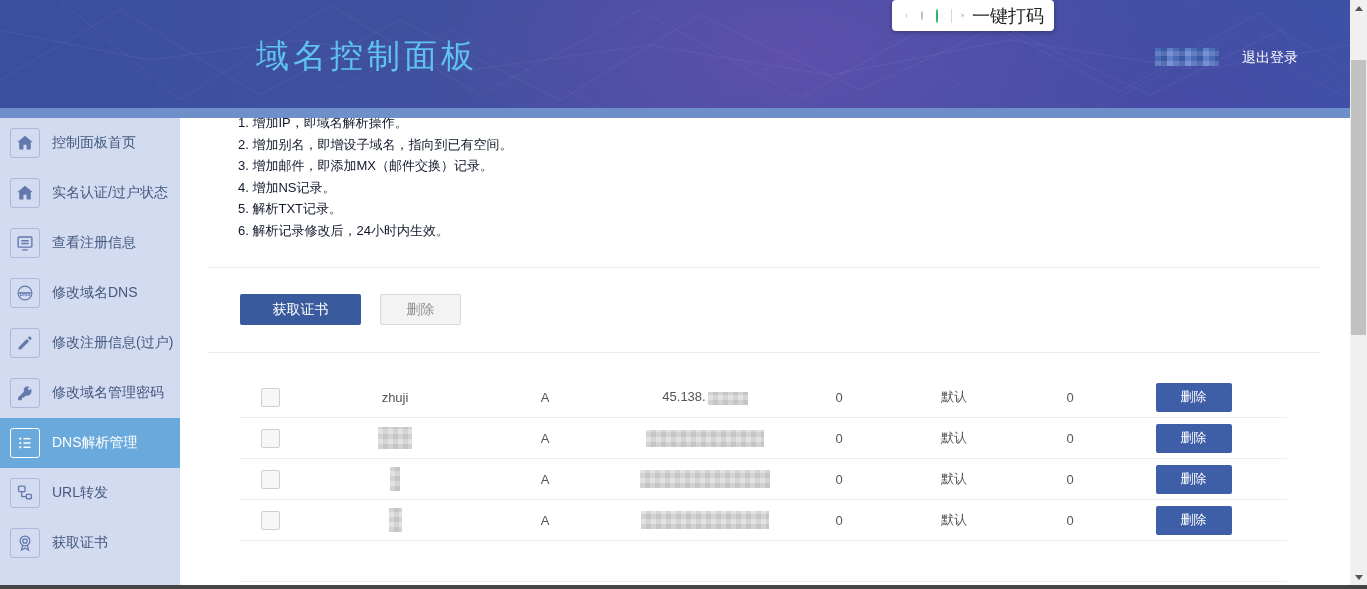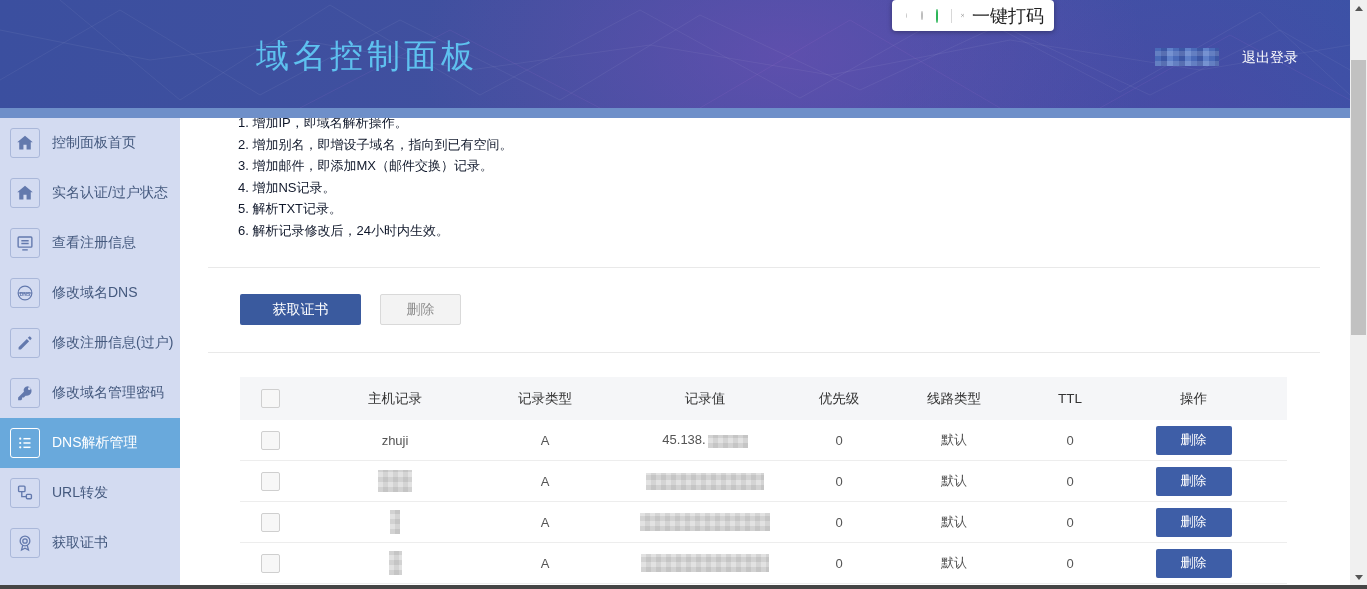--- a/index.html
+++ b/index.html
@@ -231,32 +231,20 @@
         <div class="instr">4. 增加NS记录。</div>
         <div class="instr">5. 解析TXT记录。</div>
         <div class="instr">6. 解析记录修改后，24小时内生效。</div>
       </div>
     <div class="divider d1"></div>
     <button class="btn-add">获取证书</button>
     <button class="btn-del-gray">删除</button>
     <div class="divider d2"></div>
 
     <div class="table">
-      <div class="thead">
-        <div class="cell">
-            <div class="checkbox"></div>
-          </div>
-        <div class="cell">主机记录</div>
-        <div class="cell">记录类型</div>
-        <div class="cell">记录值</div>
-        <div class="cell">优先级</div>
-        <div class="cell">线路类型</div>
-        <div class="cell">TTL</div>
-        <div class="cell">操作</div>
-      </div>
       <div id="tbody">
           <div class="trow">
     <div class="cell">
               <div class="checkbox"></div>
             </div>
     <div class="cell c-host">zhuji</div>
     <div class="cell c-type">A</div>
     <div class="cell c-val">45.138.<span class="mosaic val-m"></span></div>
     <div class="cell c-pri">0</div>
     <div class="cell c-line">默认</div>

